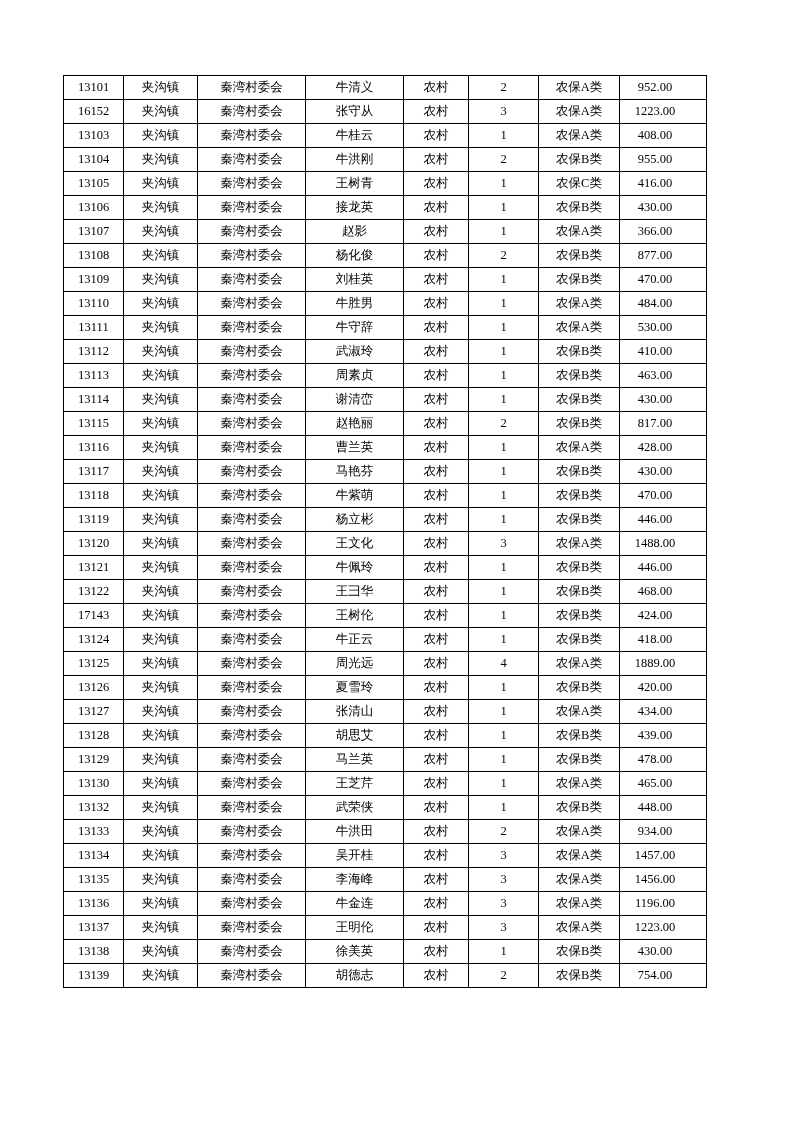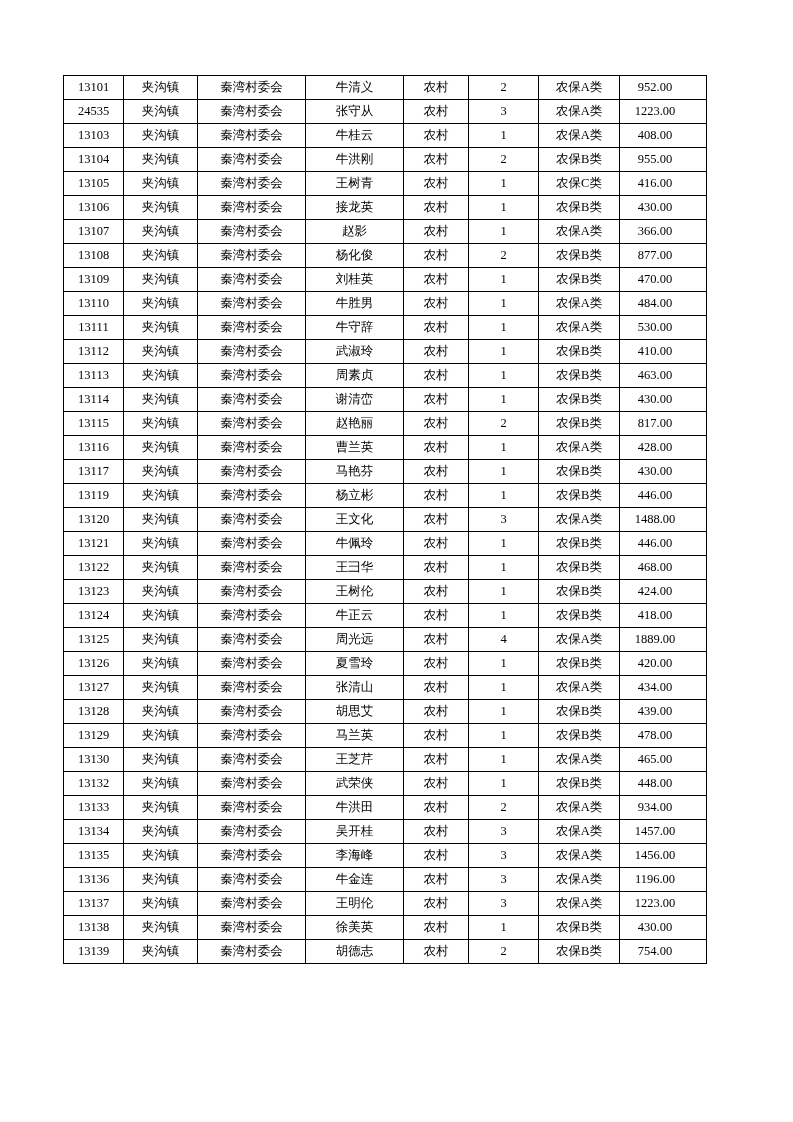--- a/index.html
+++ b/index.html
@@ -68,21 +68,21 @@
           <td>13101</td>
           <td>夹沟镇</td>
           <td>秦湾村委会</td>
           <td>牛清义</td>
           <td>农村</td>
           <td>2</td>
           <td>农保A类</td>
           <td class="amount">952.00</td>
         </tr>
         <tr>
-          <td>24535</td>
+          <td>16152</td>
           <td>夹沟镇</td>
           <td>秦湾村委会</td>
           <td>张守从</td>
           <td>农村</td>
           <td>3</td>
           <td>农保A类</td>
           <td class="amount">1223.00</td>
         </tr>
         <tr>
           <td>13103</td>
@@ -228,20 +228,30 @@
           <td>13117</td>
           <td>夹沟镇</td>
           <td>秦湾村委会</td>
           <td>马艳芬</td>
           <td>农村</td>
           <td>1</td>
           <td>农保B类</td>
           <td class="amount">430.00</td>
         </tr>
         <tr>
+          <td>13118</td>
+          <td>夹沟镇</td>
+          <td>秦湾村委会</td>
+          <td>牛紫萌</td>
+          <td>农村</td>
+          <td>1</td>
+          <td>农保B类</td>
+          <td class="amount">470.00</td>
+        </tr>
+        <tr>
           <td>13119</td>
           <td>夹沟镇</td>
           <td>秦湾村委会</td>
           <td>杨立彬</td>
           <td>农村</td>
           <td>1</td>
           <td>农保B类</td>
           <td class="amount">446.00</td>
         </tr>
         <tr>
@@ -268,21 +278,21 @@
           <td>13122</td>
           <td>夹沟镇</td>
           <td>秦湾村委会</td>
           <td>王彐华</td>
           <td>农村</td>
           <td>1</td>
           <td>农保B类</td>
           <td class="amount">468.00</td>
         </tr>
         <tr>
-          <td>13123</td>
+          <td>17143</td>
           <td>夹沟镇</td>
           <td>秦湾村委会</td>
           <td>王树伦</td>
           <td>农村</td>
           <td>1</td>
           <td>农保B类</td>
           <td class="amount">424.00</td>
         </tr>
         <tr>
           <td>13124</td>

